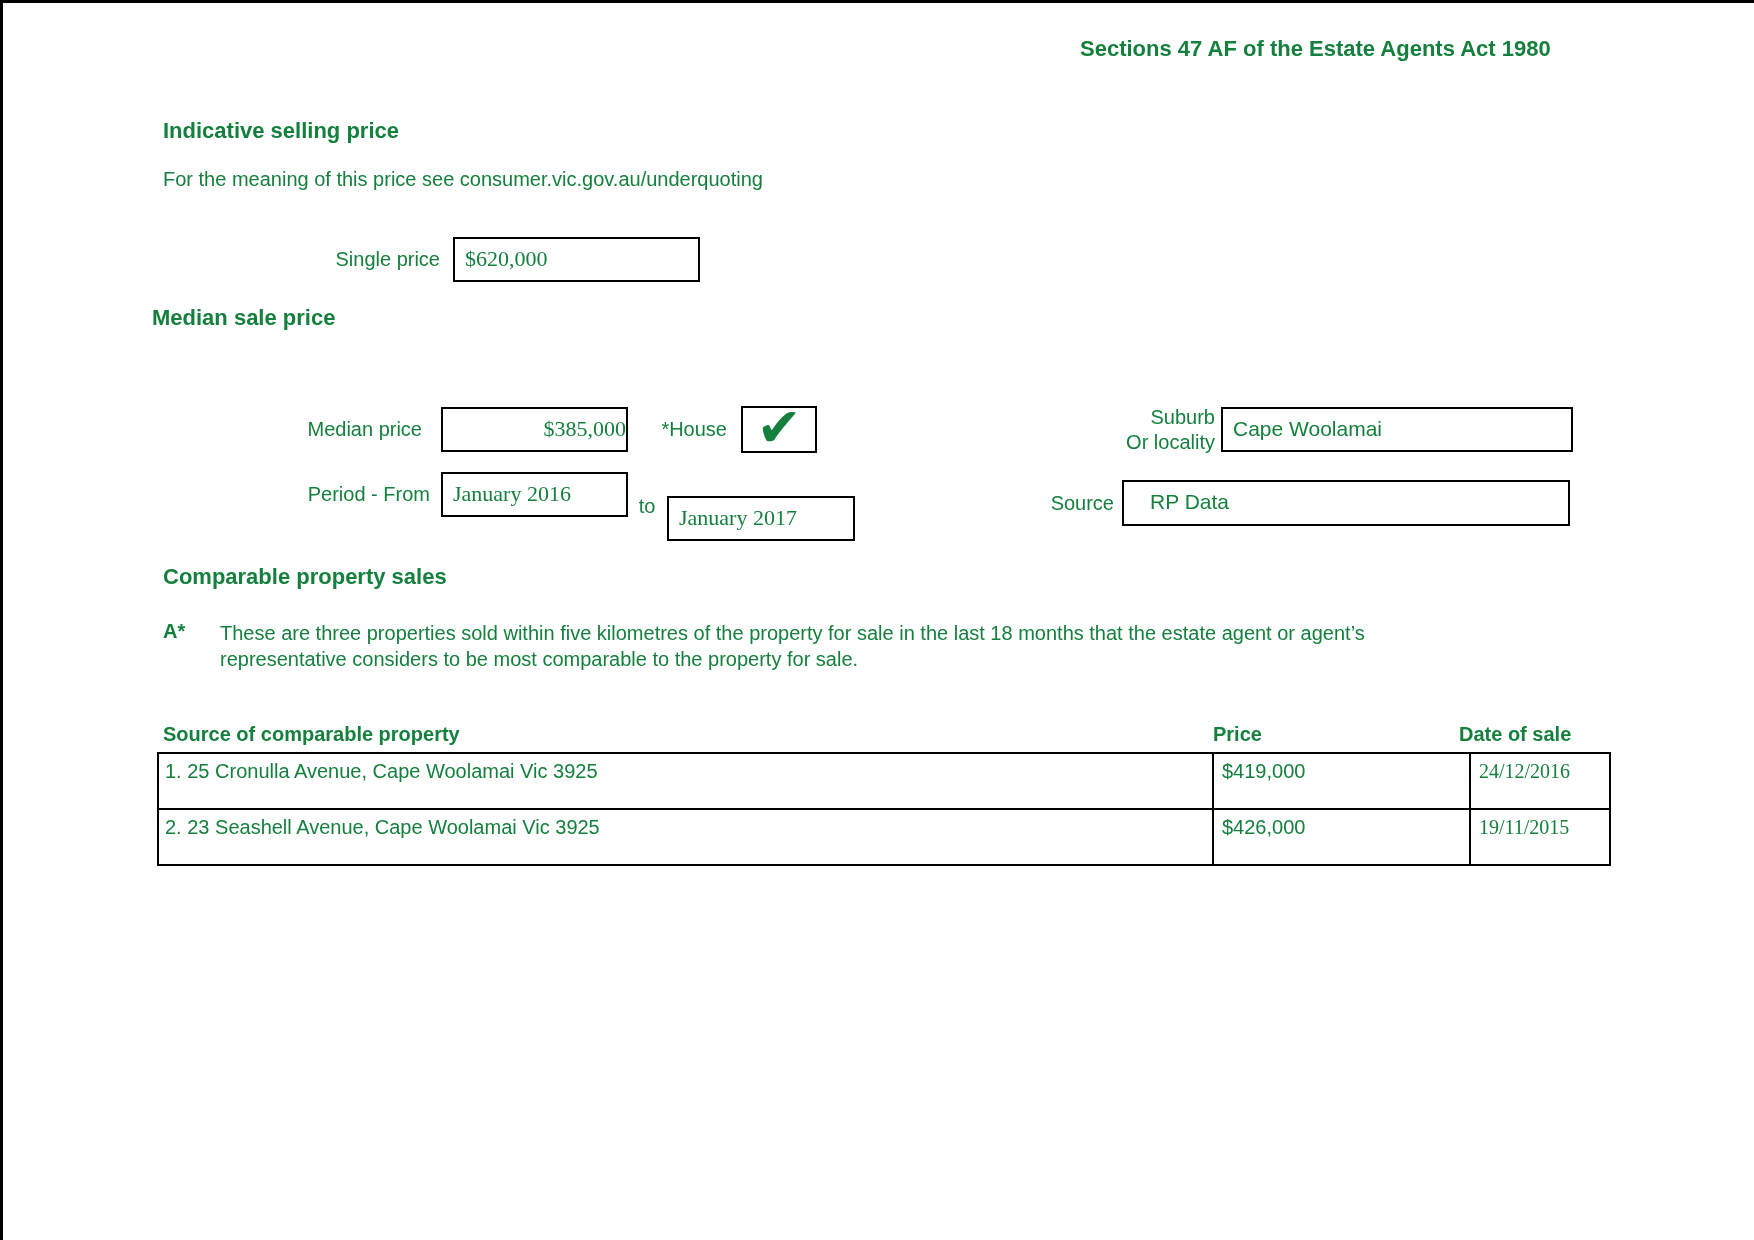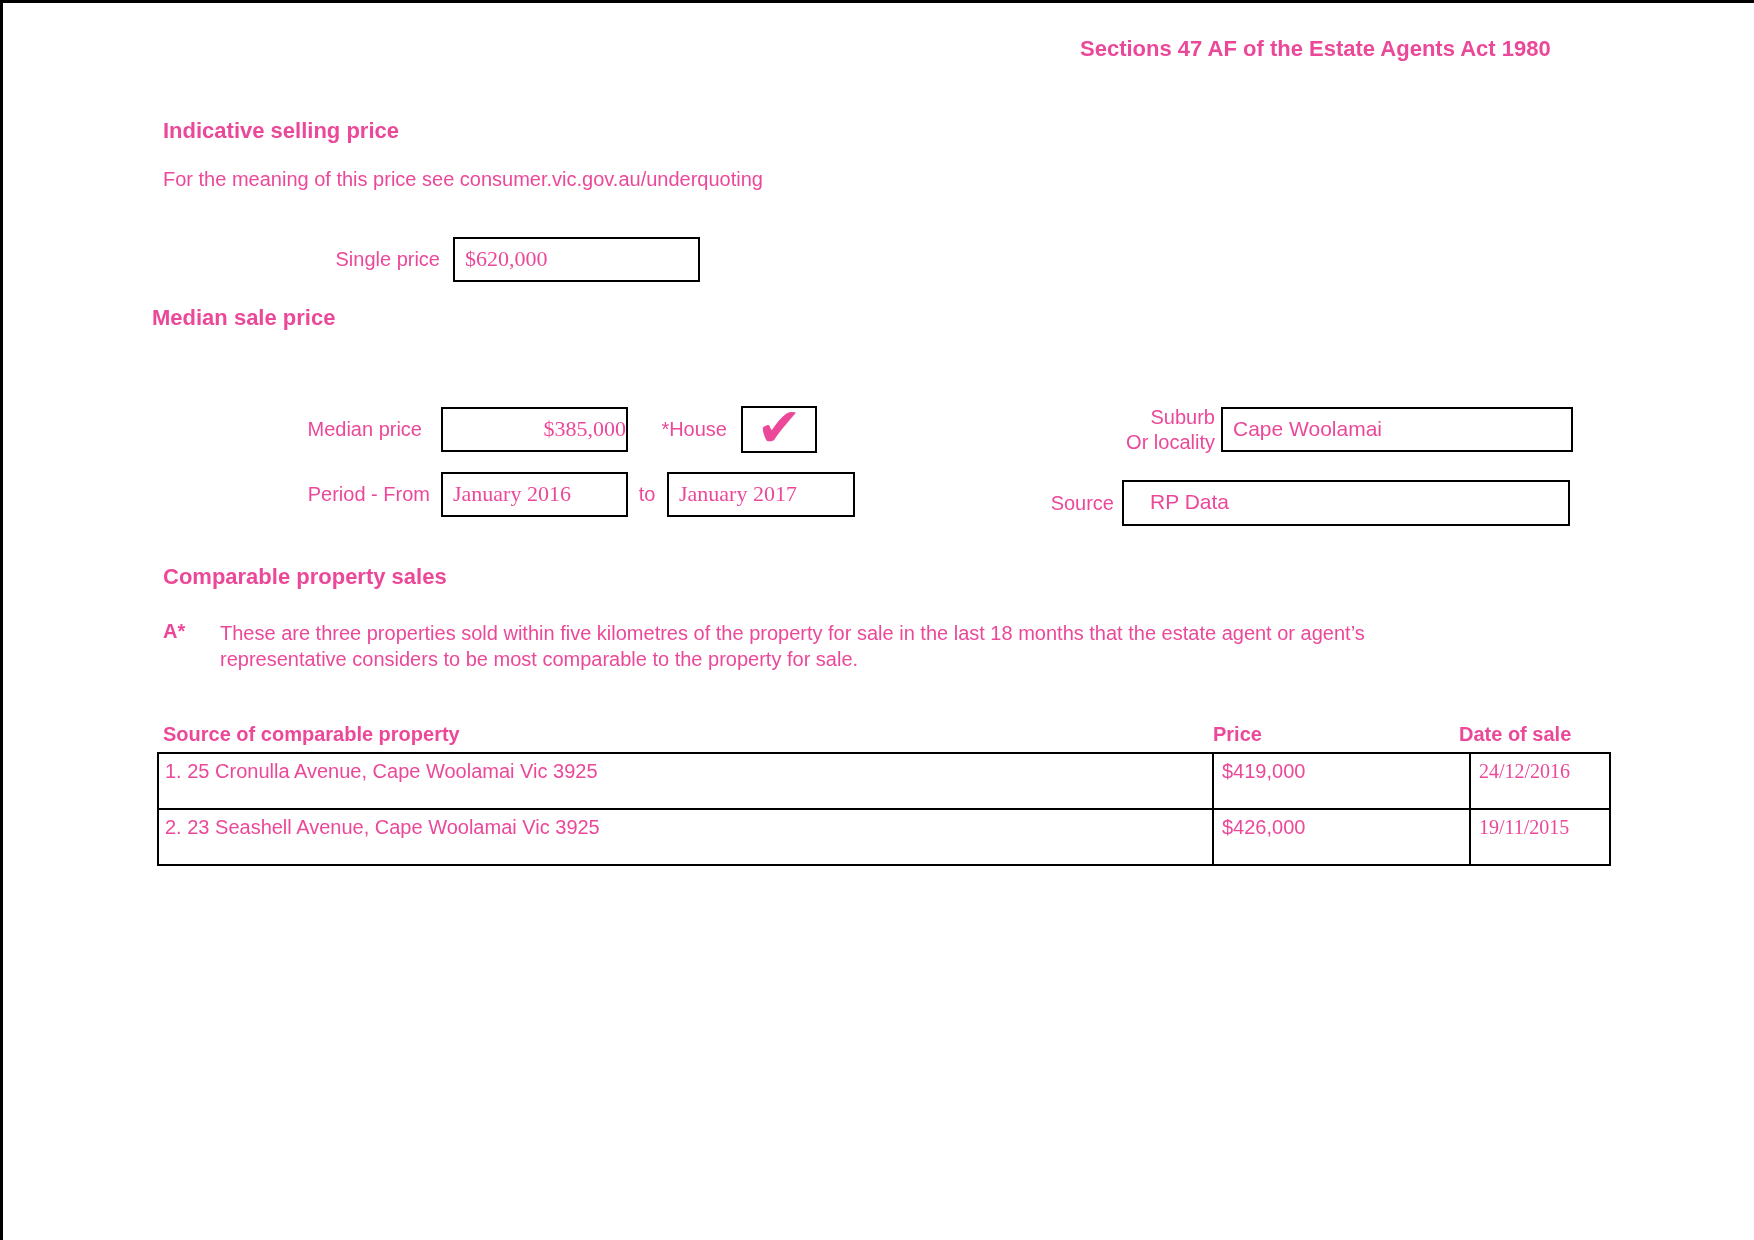--- a/index.html
+++ b/index.html
@@ -2,21 +2,21 @@
 <html><head>
 <meta charset="utf-8">
 <style>
   html, body { margin: 0; padding: 0; background: #fff; }
   .page {
     position: relative;
     width: 1754px;
     height: 1240px;
     background: #ffffff;
     font-family: "Liberation Sans", sans-serif;
-    color: #ec4899;
+    color: #15803d;
     overflow: hidden;
   }
   .edge-top   { position: absolute; left: 0; top: 0; width: 1754px; height: 3px; background: #000; }
   .edge-left  { position: absolute; left: 0; top: 0; width: 3px; height: 1240px; background: #000; }
 
   .abs { position: absolute; }
 
   .doc-title {
     left: 1080px; top: 36px;
     font-size: 22px; font-weight: bold;
@@ -147,22 +147,22 @@
     <div>Or locality</div>
   </div>
   <div class="form-box" style="left:1221px; top:407px; width:352px; height:45px;">
     <span class="box-value sans-value">Cape Woolamai</span>
   </div>
 
   <div class="abs field-label vcenter45" style="left:270px; top:472px; width:160px;">Period - From</div>
   <div class="form-box" style="left:441px; top:472px; width:187px; height:45px;">
     <span class="box-value serif-value">January 2016</span>
   </div>
-  <div class="abs field-label vcenter45" style="left:636px; top:472px; width:22px; text-align:center;">to</div>
-  <div class="form-box" style="left:667px; top:472px; width:188px; height:45px;">
+  <div class="abs field-label vcenter45" style="left:636px; top:484px; width:22px; text-align:center;">to</div>
+  <div class="form-box" style="left:667px; top:496px; width:188px; height:45px;">
     <span class="box-value serif-value">January 2017</span>
   </div>
 
   <div class="abs field-label vcenter46" style="left:1040px; top:480px; width:74px;">Source</div>
   <div class="form-box" style="left:1122px; top:480px; width:448px; height:46px;padding-left:16px;">
     <span class="box-value sans-value">RP Data</span>
   </div>
 
   <div class="abs section-heading h-comparable">Comparable property sales</div>
 

